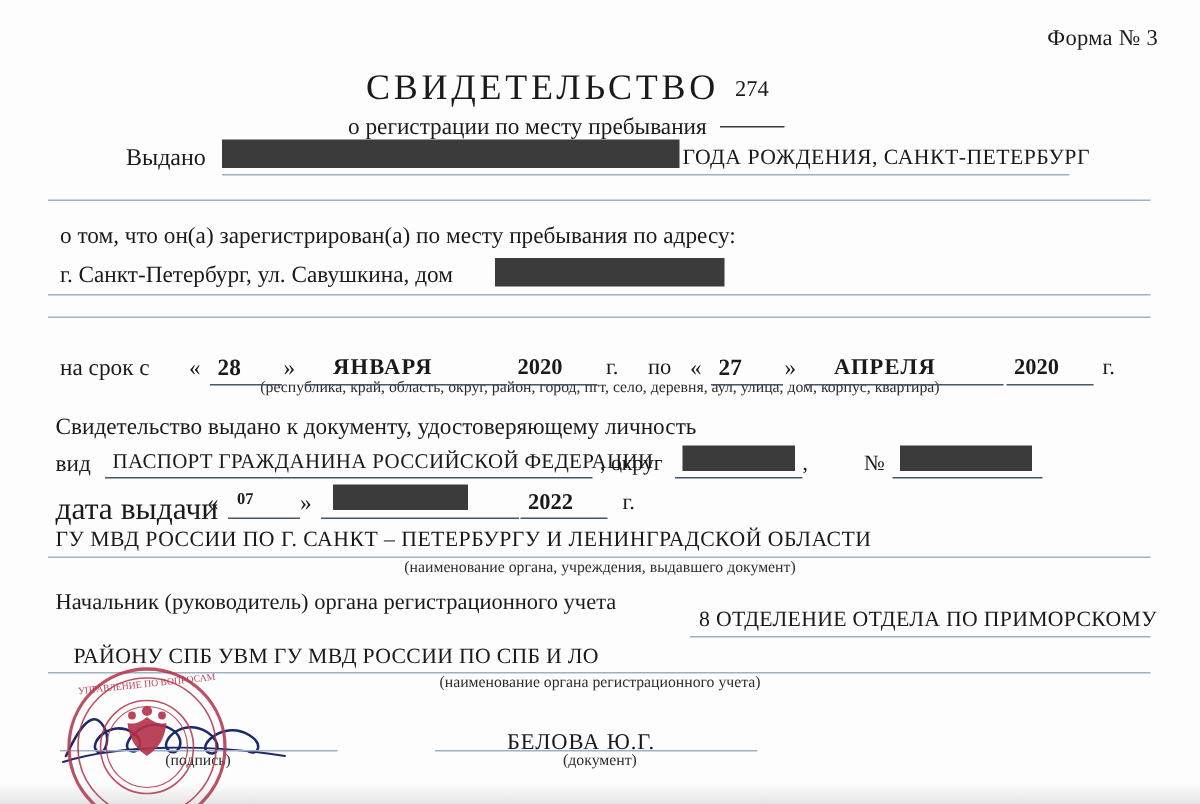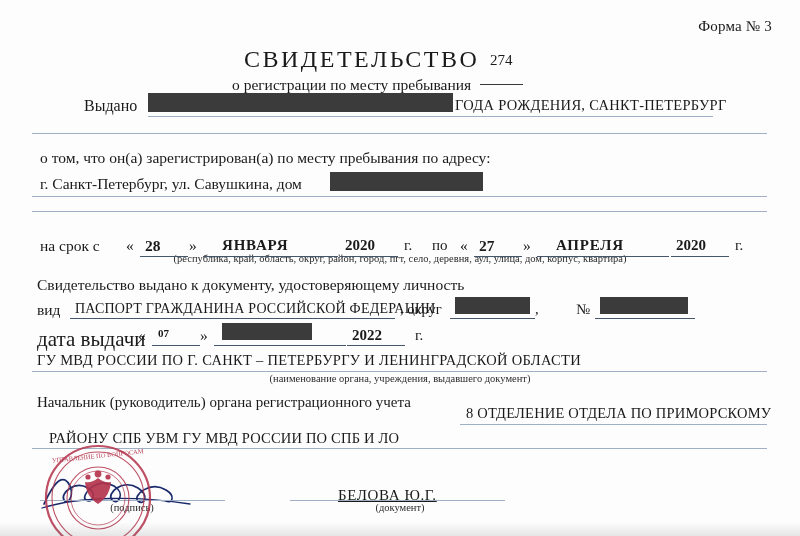--- a/index.html
+++ b/index.html
@@ -108,21 +108,21 @@
 
   .data-lbl { top: 327px; left: 37px; font-size: 21px; }
   .r5 { left: 222px; top: 323px; width: 90px; height: 17px; }
 
   .organ-line { top: 352px; left: 37px; font-size: 14.5px; letter-spacing: .3px; }
 
   .nach-lbl { top: 394px; left: 37px; font-size: 15px; }
   .nach-val { top: 405px; left: 466px; font-size: 14.5px; letter-spacing: .2px; }
   .nach-val2 { top: 430px; left: 37px; font-size: 14.5px; letter-spacing: .2px; margin-left: 12px; }
 
-  .fam { top: 487px; left: 338px; font-size: 15px; letter-spacing: .6px; text-decoration: underline; }
+  .fam { top: 487px; left: 338px; font-size: 15px; letter-spacing: .6px; }
 
   
   .signature {
     position: absolute;
     left: 40px; top: 466px;
     width: 170px; height: 48px;
     pointer-events: none;
   }
   
   .stamp {
@@ -211,20 +211,21 @@
 
   <div class="abs organ-line">ГУ  МВД  РОССИИ  ПО  Г. САНКТ – ПЕТЕРБУРГУ  И  ЛЕНИНГРАДСКОЙ ОБЛАСТИ</div>
   <div class="rule" style="left:32px; top:371px; width:735px;"></div>
   <div class="cap" style="left:210px; top:373px; width:380px;">(наименование органа, учреждения, выдавшего документ)</div>
 
   <div class="abs nach-lbl">Начальник (руководитель) органа регистрационного учета</div>
   <div class="abs nach-val">8 ОТДЕЛЕНИЕ ОТДЕЛА  ПО ПРИМОРСКОМУ</div>
   <div class="rule" style="left:460px; top:424px; width:307px;"></div>
   <div class="abs nach-val2">РАЙОНУ СПБ УВМ  ГУ  МВД  РОССИИ  ПО  СПБ  И  ЛО</div>
   <div class="rule" style="left:32px; top:448px; width:735px;"></div>
+  <div class="cap" style="left:215px; top:450px; width:370px;">(наименование органа регистрационного учета)</div>
 
   <svg class="signature" viewBox="0 0 170 48">
     <path d="M4,38 C16,12 24,8 30,20 C34,30 28,40 24,34 C20,28 34,14 48,22 C58,28 52,38 46,34 C40,30 56,10 74,20 C86,27 78,40 72,34 C66,28 82,12 98,22 C110,30 104,40 98,35 C92,30 110,14 126,24 C136,30 132,38 126,35" fill="none" stroke="#1b2a6b" stroke-width="1.7" stroke-linecap="round"></path>
     <path d="M2,42 C40,30 100,30 150,38" fill="none" stroke="#1b2a6b" stroke-width="1.3" stroke-linecap="round"></path>
   </svg>
   <div class="rule" style="left:40px; top:500px; width:185px;"></div>
   <div class="cap" style="left:92px; top:502px; width:80px;">(подпись)</div>
 
   <div class="abs fam">БЕЛОВА Ю.Г.</div>
   <div class="rule" style="left:290px; top:500px; width:215px;"></div>

